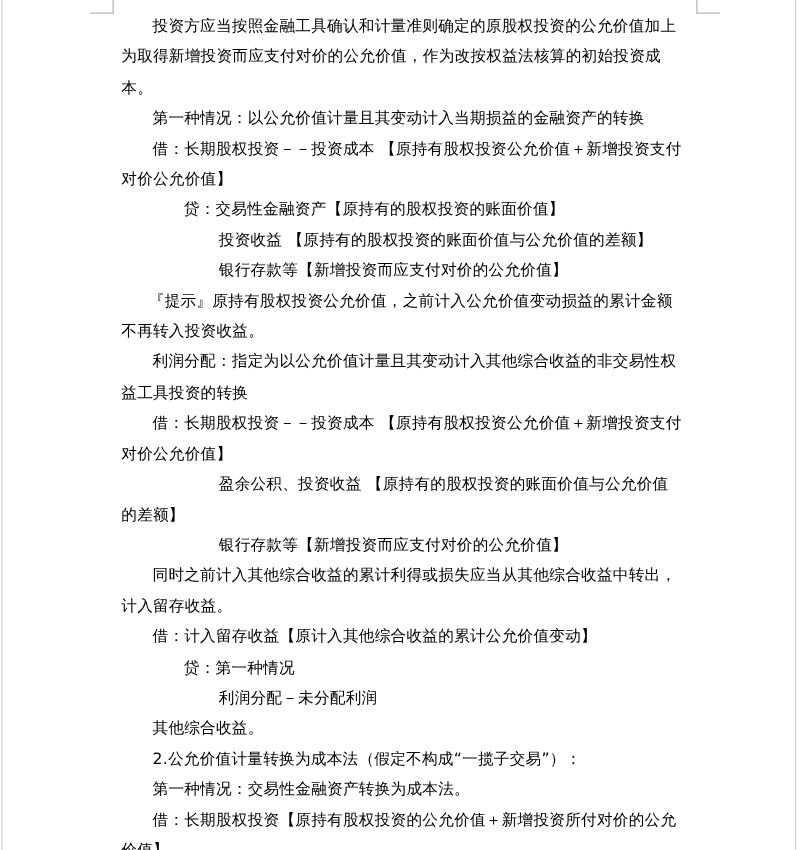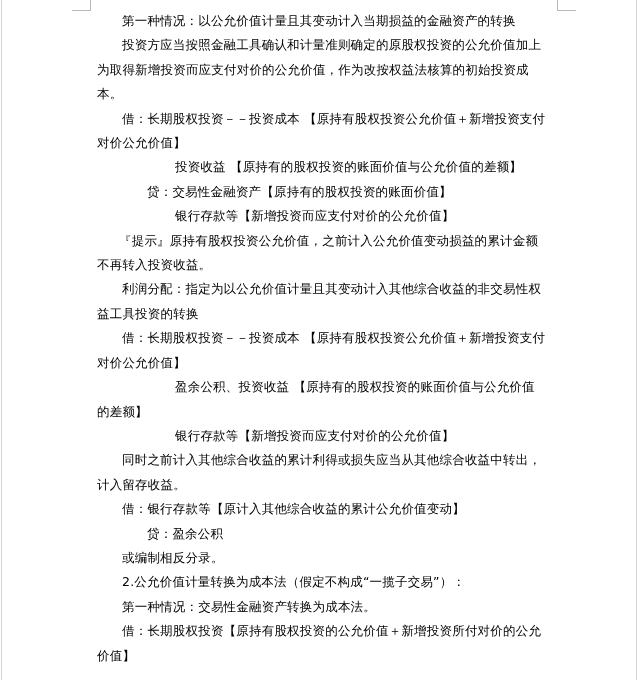--- a/index.html
+++ b/index.html
@@ -53,31 +53,32 @@
   </style>
 </head>
 <body>
 
 <div class="page-border-left"></div>
 <div class="page-border-right"></div>
 <div class="corner-mark-left"></div>
 <div class="corner-mark-right"></div>
 
 <div class="doc">
+  <p class="p i2">投资方应当按照金融工具确认和计量准则确定的原股权投资的公允价值加上为取得新增投资而应支付对价的公允价值，作为改按权益法核算的初始投资成本。</p>
   <p class="p i2">第一种情况：以公允价值计量且其变动计入当期损益的金融资产的转换</p>
-  <p class="p i2">投资方应当按照金融工具确认和计量准则确定的原股权投资的公允价值加上为取得新增投资而应支付对价的公允价值，作为改按权益法核算的初始投资成本。</p>
   <p class="p i2">借：长期股权投资－－投资成本 【原持有股权投资公允价值＋新增投资支付对价公允价值】</p>
+  <p class="p i4">贷：交易性金融资产【原持有的股权投资的账面价值】</p>
   <p class="p i6">投资收益 【原持有的股权投资的账面价值与公允价值的差额】</p>
-  <p class="p i4">贷：交易性金融资产【原持有的股权投资的账面价值】</p>
   <p class="p i6">银行存款等【新增投资而应支付对价的公允价值】</p>
   <p class="p i2h">『提示』原持有股权投资公允价值，之前计入公允价值变动损益的累计金额不再转入投资收益。</p>
   <p class="p i2">利润分配：指定为以公允价值计量且其变动计入其他综合收益的非交易性权益工具投资的转换</p>
   <p class="p i2">借：长期股权投资－－投资成本 【原持有股权投资公允价值＋新增投资支付对价公允价值】</p>
   <p class="p i6">盈余公积、投资收益 【原持有的股权投资的账面价值与公允价值的差额】</p>
   <p class="p i6">银行存款等【新增投资而应支付对价的公允价值】</p>
   <p class="p i2">同时之前计入其他综合收益的累计利得或损失应当从其他综合收益中转出，计入留存收益。</p>
-  <p class="p i2">借：银行存款等【原计入其他综合收益的累计公允价值变动】</p>
-  <p class="p i4">贷：盈余公积</p>
-  <p class="p i2">或编制相反分录。</p>
+  <p class="p i2">借：计入留存收益【原计入其他综合收益的累计公允价值变动】</p>
+  <p class="p i4">贷：第一种情况</p>
+  <p class="p i6">利润分配－未分配利润</p>
+  <p class="p i2">其他综合收益。</p>
   <p class="p i2">2.公允价值计量转换为成本法（假定不构成“一揽子交易”）：</p>
   <p class="p i2">第一种情况：交易性金融资产转换为成本法。</p>
   <p class="p i2">借：长期股权投资【原持有股权投资的公允价值＋新增投资所付对价的公允价值】</p>
 </div>
 
 </body></html>

